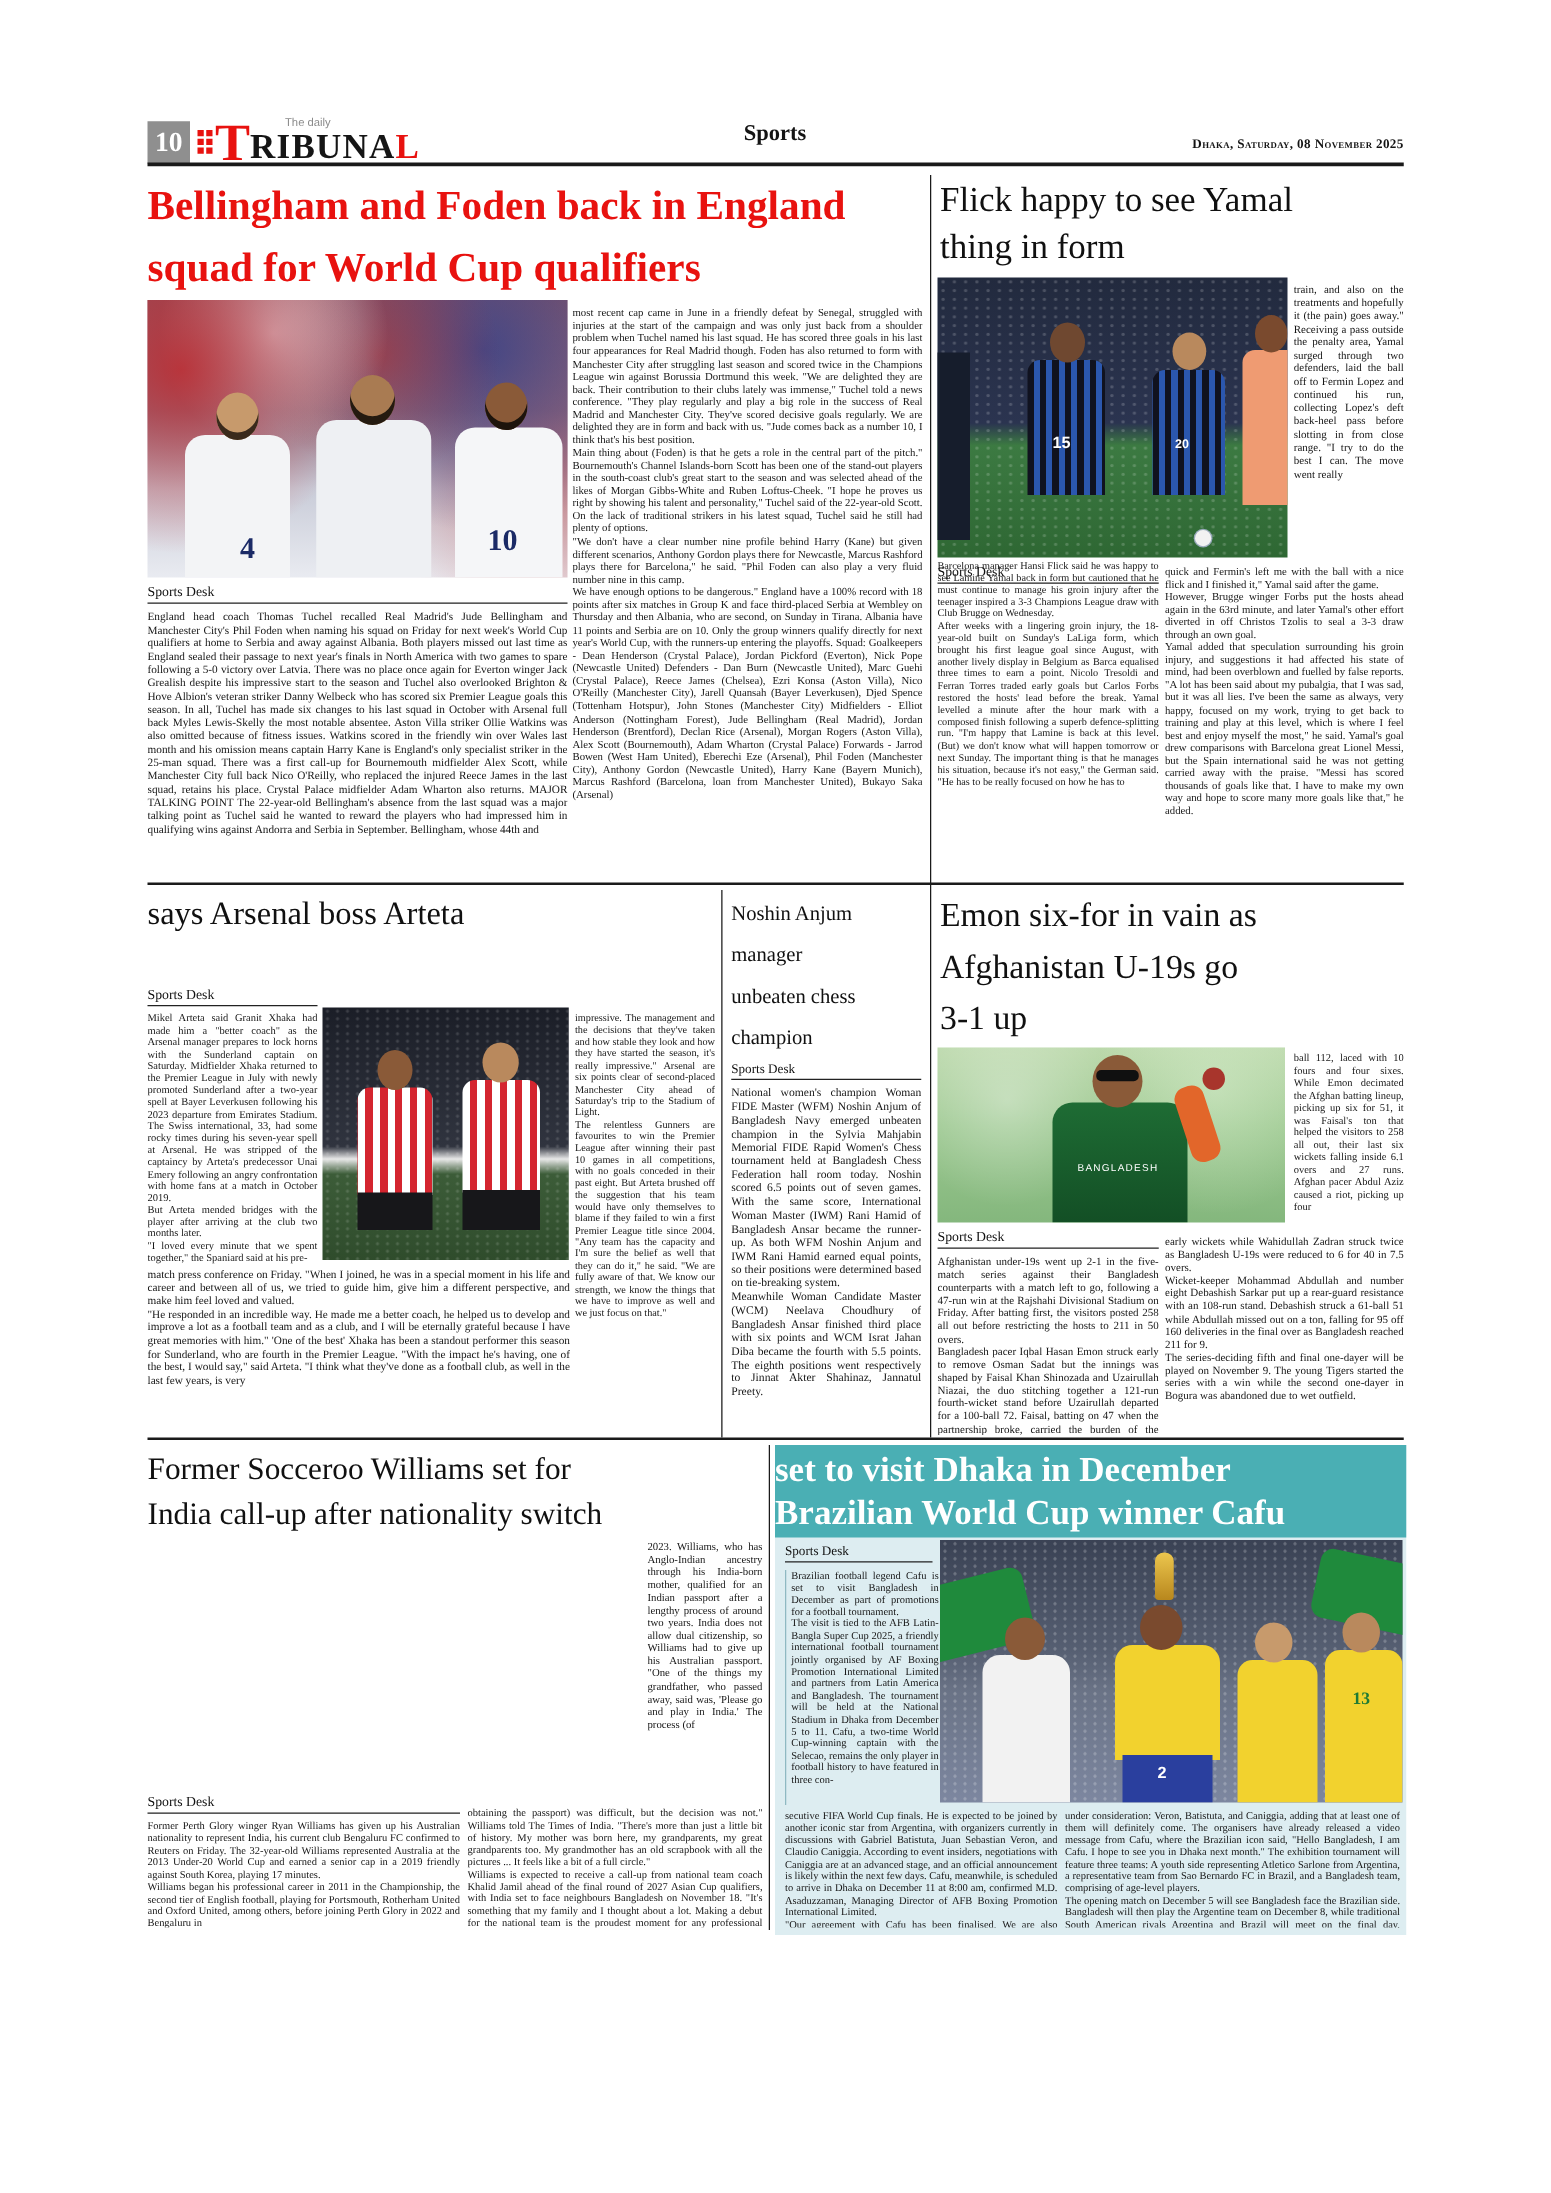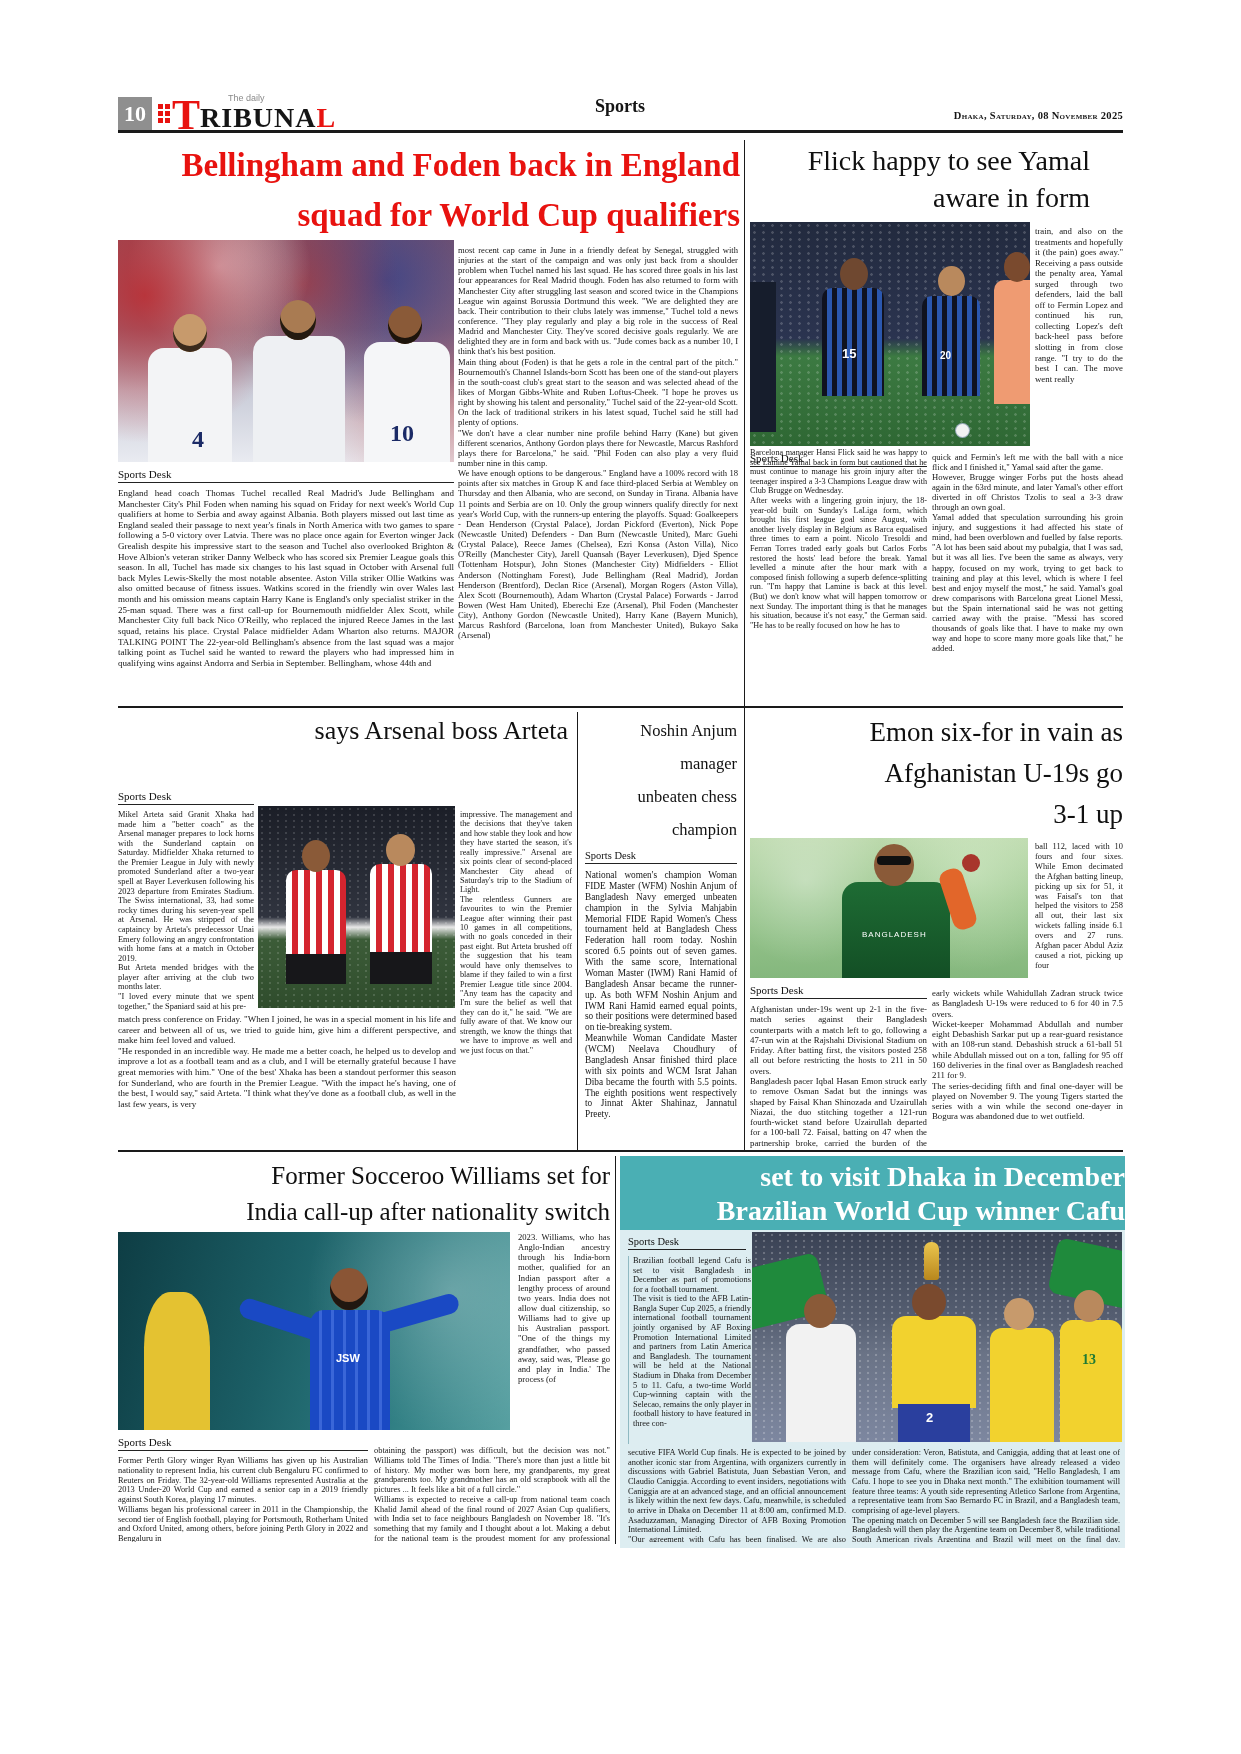--- a/index.html
+++ b/index.html
@@ -5,21 +5,21 @@
   html,body{margin:0;padding:0;background:#ffffff;}
   .page{position:relative;width:1241px;height:1754px;background:#fff;overflow:hidden;
         font-family:"Liberation Serif", serif;color:#141414;}
   .abs{position:absolute;}
   .hline{position:absolute;background:#1a1a1a;}
   .vline{position:absolute;background:#1a1a1a;width:1px;}
   .bt{position:absolute;text-align:justify;white-space:pre-line;overflow:hidden;color:#161616;}
   .byline{position:absolute;font-size:11px;color:#111;border-bottom:1px solid #222;padding-bottom:2px;}
   .photo{position:absolute;overflow:hidden;}
   .pe{position:absolute;}
-  .hl{position:absolute;text-align:right;}
+  .hl{position:absolute;text-align:left;}
   .hl-red{color:#e8120f;font-weight:bold;font-size:33px;line-height:50px;}
   .hl-k{font-weight:normal;color:#101010;font-family:Liberation Serif, serif;}
   .num{position:absolute;font-weight:bold;font-family:"Liberation Serif",serif;}
   .masthead-num{position:absolute;background:#8f8f8f;color:#fff;font-weight:bold;
      font-size:22px;text-align:center;}
   .jtext{position:absolute;color:#fff;font-family:"Liberation Sans",sans-serif;}
 </style>
 </head>
 <body>
 
@@ -69,21 +69,21 @@
 
   <div class="byline" style="left:118px;top:468px;width:336px;">Sports Desk</div>
   <div class="bt" style="left:118px;top:488px;width:336px;height:214px;font-size:9px;line-height:1.18;">England head coach Thomas Tuchel recalled Real Madrid's Jude Bellingham and Manchester City's Phil Foden when naming his squad on Friday for next week's World Cup qualifiers at home to Serbia and away against Albania. Both players missed out last time as England sealed their passage to next year's finals in North America with two games to spare following a 5-0 victory over Latvia. There was no place once again for Everton winger Jack Grealish despite his impressive start to the season and Tuchel also overlooked Brighton &amp; Hove Albion's veteran striker Danny Welbeck who has scored six Premier League goals this season. In all, Tuchel has made six changes to his last squad in October with Arsenal full back Myles Lewis-Skelly the most notable absentee. Aston Villa striker Ollie Watkins was also omitted because of fitness issues. Watkins scored in the friendly win over Wales last month and his omission means captain Harry Kane is England's only specialist striker in the 25-man squad. There was a first call-up for Bournemouth midfielder Alex Scott, while Manchester City full back Nico O'Reilly, who replaced the injured Reece James in the last squad, retains his place. Crystal Palace midfielder Adam Wharton also returns. MAJOR TALKING POINT The 22-year-old Bellingham's absence from the last squad was a major talking point as Tuchel said he wanted to reward the players who had impressed him in qualifying wins against Andorra and Serbia in September. Bellingham, whose 44th and</div>
   <div class="bt" style="left:458px;top:245px;width:280px;height:457px;font-size:8.6px;line-height:1.18;">most recent cap came in June in a friendly defeat by Senegal, struggled with injuries at the start of the campaign and was only just back from a shoulder problem when Tuchel named his last squad. He has scored three goals in his last four appearances for Real Madrid though. Foden has also returned to form with Manchester City after struggling last season and scored twice in the Champions League win against Borussia Dortmund this week. "We are delighted they are back. Their contribution to their clubs lately was immense," Tuchel told a news conference. "They play regularly and play a big role in the success of Real Madrid and Manchester City. They've scored decisive goals regularly. We are delighted they are in form and back with us. "Jude comes back as a number 10, I think that's his best position.
 Main thing about (Foden) is that he gets a role in the central part of the pitch." Bournemouth's Channel Islands-born Scott has been one of the stand-out players in the south-coast club's great start to the season and was selected ahead of the likes of Morgan Gibbs-White and Ruben Loftus-Cheek. "I hope he proves us right by showing his talent and personality," Tuchel said of the 22-year-old Scott. On the lack of traditional strikers in his latest squad, Tuchel said he still had plenty of options.
 "We don't have a clear number nine profile behind Harry (Kane) but given different scenarios, Anthony Gordon plays there for Newcastle, Marcus Rashford plays there for Barcelona," he said. "Phil Foden can also play a very fluid number nine in this camp.
 We have enough options to be dangerous." England have a 100% record with 18 points after six matches in Group K and face third-placed Serbia at Wembley on Thursday and then Albania, who are second, on Sunday in Tirana. Albania have 11 points and Serbia are on 10. Only the group winners qualify directly for next year's World Cup, with the runners-up entering the playoffs. Squad: Goalkeepers - Dean Henderson (Crystal Palace), Jordan Pickford (Everton), Nick Pope (Newcastle United) Defenders - Dan Burn (Newcastle United), Marc Guehi (Crystal Palace), Reece James (Chelsea), Ezri Konsa (Aston Villa), Nico O'Reilly (Manchester City), Jarell Quansah (Bayer Leverkusen), Djed Spence (Tottenham Hotspur), John Stones (Manchester City) Midfielders - Elliot Anderson (Nottingham Forest), Jude Bellingham (Real Madrid), Jordan Henderson (Brentford), Declan Rice (Arsenal), Morgan Rogers (Aston Villa), Alex Scott (Bournemouth), Adam Wharton (Crystal Palace) Forwards - Jarrod Bowen (West Ham United), Eberechi Eze (Arsenal), Phil Foden (Manchester City), Anthony Gordon (Newcastle United), Harry Kane (Bayern Munich), Marcus Rashford (Barcelona, loan from Manchester United), Bukayo Saka (Arsenal)</div>
 
   <div class="hl hl-k" style="left:752px;top:142px;width:338px;font-size:28px;line-height:37px;">
     <div>Flick happy to see Yamal</div>
-    <div>aware in form</div>
+    <div>thing in form</div>
   </div>
 
   <div class="photo" style="left:750px;top:222px;width:280px;height:224px;background:
         radial-gradient(circle, rgba(255,255,255,.18) 1px, transparent 1.6px) 0 0/9px 7px repeat,
         linear-gradient(180deg,#222a3e 0%,#2b3450 52%,#3c7a42 60%,#2e6733 100%);">
     <div class="pe" style="left:-8px;top:60px;width:34px;height:150px;background:#161d2c;"></div>
     <div class="pe" style="left:72px;top:66px;width:62px;height:108px;border-radius:10px 10px 0 0;background:repeating-linear-gradient(90deg,#10121f 0 5px,#2b57ae 5px 10px);"></div>
     <div class="pe" style="left:90px;top:36px;width:28px;height:32px;background:#6f4830;border-radius:50%;"></div>
     <div class="pe" style="left:172px;top:74px;width:58px;height:100px;border-radius:10px 10px 0 0;background:repeating-linear-gradient(90deg,#10121f 0 5px,#2b57ae 5px 10px);"></div>
     <div class="pe" style="left:188px;top:44px;width:27px;height:30px;background:#b9895d;border-radius:50%;"></div>
@@ -160,30 +160,20 @@
 Bangladesh pacer Iqbal Hasan Emon struck early to remove Osman Sadat but the innings was shaped by Faisal Khan Shinozada and Uzairullah Niazai, the duo stitching together a 121-run fourth-wicket stand before Uzairullah departed for a 100-ball 72. Faisal, batting on 47 when the partnership broke, carried the burden of the innings, hitting a 116-</div>
   <div class="bt" style="left:932px;top:988px;width:191px;height:160px;font-size:8.8px;line-height:1.17;">early wickets while Wahidullah Zadran struck twice as Bangladesh U-19s were reduced to 6 for 40 in 7.5 overs.
 Wicket-keeper Mohammad Abdullah and number eight Debashish Sarkar put up a rear-guard resistance with an 108-run stand. Debashish struck a 61-ball 51 while Abdullah missed out on a ton, falling for 95 off 160 deliveries in the final over as Bangladesh reached 211 for 9.
 The series-deciding fifth and final one-dayer will be played on November 9. The young Tigers started the series with a win while the second one-dayer in Bogura was abandoned due to wet outfield.</div>
 
   <div class="hl hl-k" style="left:118px;top:1158px;width:492px;font-size:25px;line-height:36px;">
     <div>Former Socceroo Williams set for</div>
     <div>India call-up after nationality switch</div>
   </div>
 
-  <div class="photo" style="left:118px;top:1232px;width:392px;height:198px;background:
-        radial-gradient(circle at 85% 30%, rgba(255,255,255,.25), transparent 40%),
-        linear-gradient(105deg,#0e3d44 0%,#1b5e65 40%,#2c7b80 70%,#57a0a1 100%);">
-    <div class="pe" style="left:26px;top:60px;width:66px;height:138px;background:#e4c231;border-radius:40% 40% 0 0;"></div>
-    <div class="pe" style="left:120px;top:78px;width:92px;height:20px;background:#1a49c4;border-radius:10px;transform:rotate(18deg);"></div>
-    <div class="pe" style="left:250px;top:72px;width:92px;height:20px;background:#1a49c4;border-radius:10px;transform:rotate(-16deg);"></div>
-    <div class="pe" style="left:192px;top:78px;width:80px;height:120px;border-radius:14px 14px 0 0;background:repeating-linear-gradient(90deg,#1a49c4 0 9px,#3a66d8 9px 12px);"></div>
-    <div class="pe" style="left:212px;top:36px;width:38px;height:42px;background:#8a5535;border-radius:50%;box-shadow:0 -8px 0 #201710 inset;"></div>
-    <div class="jtext" style="left:218px;top:120px;font-size:11px;font-weight:bold;">JSW</div>
-  </div>
 
   <div class="bt" style="left:518px;top:1232px;width:92px;height:212px;font-size:8.6px;line-height:1.18;">2023. Williams, who has Anglo-Indian ancestry through his India-born mother, qualified for an Indian passport after a lengthy process of around two years. India does not allow dual citizenship, so Williams had to give up his Australian passport. "One of the things my grandfather, who passed away, said was, 'Please go and play in India.' The process (of</div>
   <div class="byline" style="left:118px;top:1436px;width:250px;">Sports Desk</div>
   <div class="bt" style="left:118px;top:1456px;width:250px;height:86px;font-size:8.4px;line-height:1.16;">Former Perth Glory winger Ryan Williams has given up his Australian nationality to represent India, his current club Bengaluru FC confirmed to Reuters on Friday. The 32-year-old Williams represented Australia at the 2013 Under-20 World Cup and earned a senior cap in a 2019 friendly against South Korea, playing 17 minutes.
 Williams began his professional career in 2011 in the Championship, the second tier of English football, playing for Portsmouth, Rotherham United and Oxford United, among others, before joining Perth Glory in 2022 and Bengaluru in</div>
   <div class="bt" style="left:374px;top:1446px;width:236px;height:96px;font-size:8.4px;line-height:1.16;">obtaining the passport) was difficult, but the decision was not." Williams told The Times of India. "There's more than just a little bit of history. My mother was born here, my grandparents, my great grandparents too. My grandmother has an old scrapbook with all the pictures ... It feels like a bit of a full circle."
 Williams is expected to receive a call-up from national team coach Khalid Jamil ahead of the final round of 2027 Asian Cup qualifiers, with India set to face neighbours Bangladesh on November 18. "It's something that my family and I thought about a lot. Making a debut for the national team is the proudest moment for any professional footballer.</div>
 
   <div class="abs" style="left:620px;top:1156px;width:505px;height:392px;background:#ddedf1;"></div>
   <div class="abs" style="left:620px;top:1156px;width:505px;height:74px;background:#4aafb4;">

